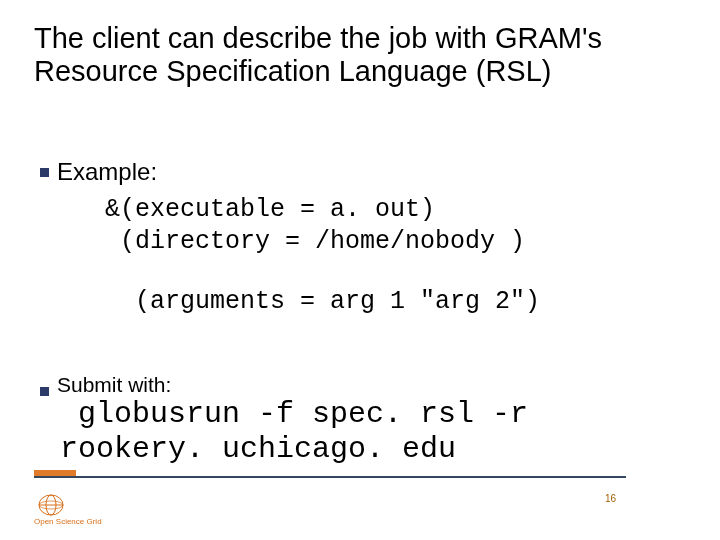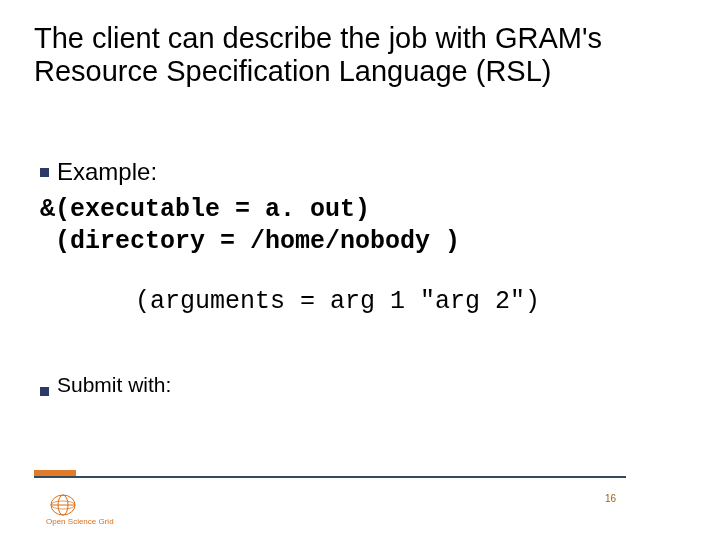--- a/index.html
+++ b/index.html
@@ -49,22 +49,22 @@
   .example-label {
     font-size: 24px;
   }
   .code {
     font-family: "Courier New", Courier, monospace;
     font-size: 25px;
     white-space: pre;
     line-height: 1.28;
   }
   .code-block-1 {
+    margin-left: 65px;
     margin-top: 8px;
-    font-weight: bold;
   }
   .code-block-2 {
     margin-left: 95px;
     margin-top: 28px;
   }
   .submit-block {
     margin-top: 55px;
   }
   .submit-row .bullet-square {
     margin-top: 14px;
@@ -90,21 +90,21 @@
   .footer-rule-accent {
     position: absolute;
     left: 34px;
     width: 42px;
     bottom: 64px;
     height: 6px;
     background: #e07b2a;
   }
   .logo {
     position: absolute;
-    left: 46px;
+    left: 34px;
     bottom: 14px;
     font-size: 8px;
     color: #d86f1a;
     line-height: 1;
   }
   .logo svg {
     display: block;
     margin-bottom: 1px;
   }
   .page-number {
@@ -132,20 +132,22 @@
     <div class="code code-block-1"><span>&amp;(executable = a. out)</span>
 <span> (directory = /home/nobody )</span></div>
 
     <div class="code code-block-2"><span>(arguments = arg 1 "arg 2")</span></div>
 
     <div class="submit-block">
       <div class="bullet-row submit-row">
         <div class="bullet-square"></div>
         <div class="submit-label">Submit with:</div>
       </div>
+      <div class="submit-code"><span> globusrun -f spec. rsl -r</span>
+<span>rookery. uchicago. edu</span></div>
     </div>
 
   </div>
 
   <div class="footer-rule-dark"></div>
   <div class="footer-rule-accent"></div>
 
   <div class="logo">
     <svg width="34" height="24" viewBox="0 0 34 24">
       <ellipse cx="17" cy="12" rx="12" ry="10" fill="none" stroke="#d86f1a" stroke-width="1"></ellipse>

